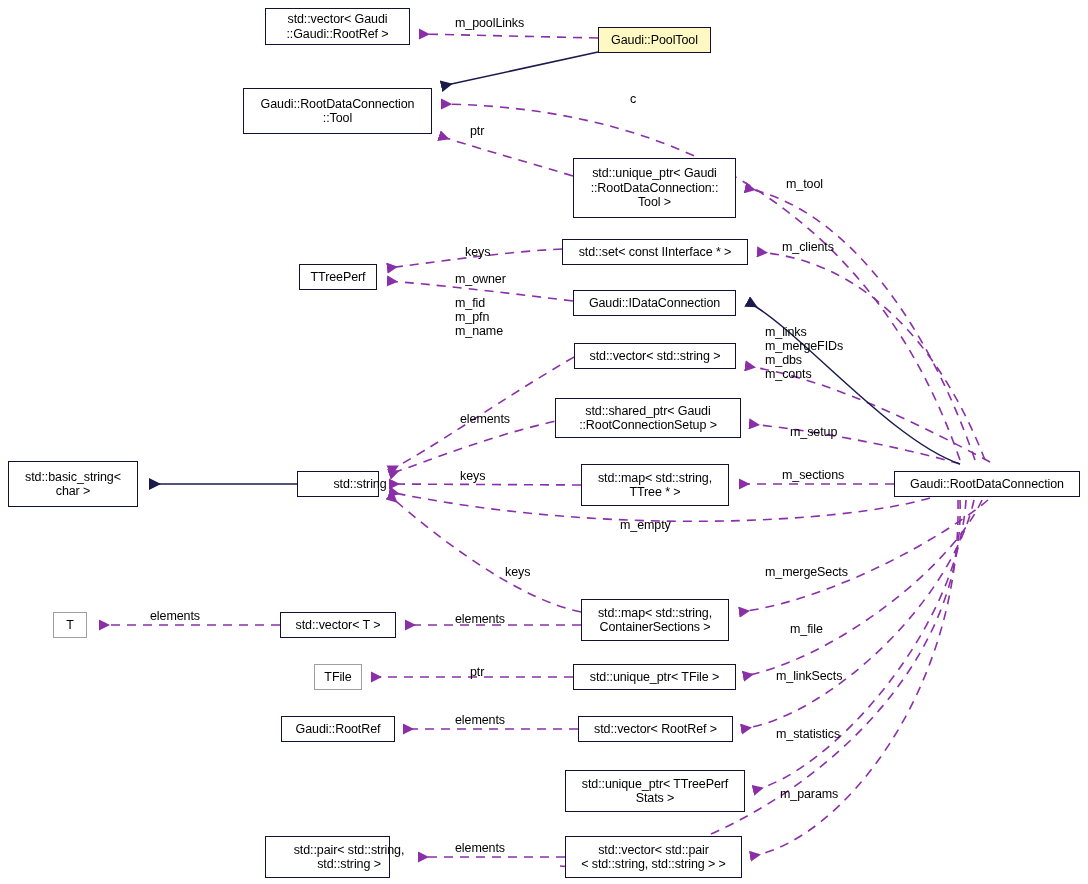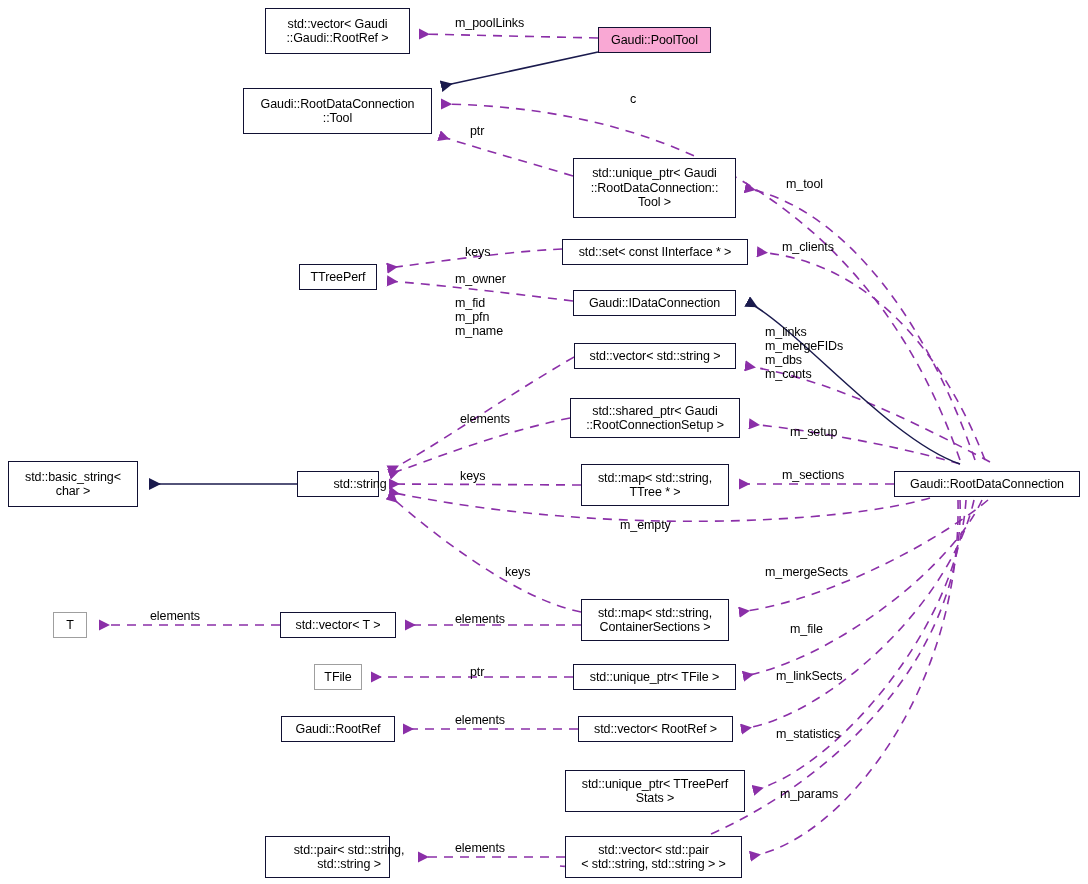--- a/index.html
+++ b/index.html
@@ -17,21 +17,21 @@
     align-items:center;
     justify-content:center;
     text-align:center;
     font-size:12.5px;
     line-height:14.5px;
     color:#000000;
     white-space:pre;
     letter-spacing:-0.1px;
   }
   .node.gray-border { border:1px solid #9f9f9f; }
-  .node.highlight { background:#f9a8d4; border:1px solid #111133; }
+  .node.highlight { background:#fef9c3; border:1px solid #111133; }
 
   .edgelabel {
     position:absolute;
     font-size:12.5px;
     line-height:14px;
     color:#000000;
     white-space:pre;
     text-align:left;
     letter-spacing:-0.1px;
   }
@@ -109,41 +109,41 @@
     <g stroke="#1a1a4d" stroke-width="1.5" fill="none">
 
       <path d="M 598 52 L 442 86" marker-end="url(#iarrow)"></path>
 
       <path d="M 297 484 L 150 484" marker-end="url(#iarrow)"></path>
 
       <path d="M 960 464 C 890 440 800 330 748 302" marker-end="url(#iarrow)"></path>
     </g>
   </svg>
 
-  <div class="node" style="left:265px; top:8px; width:145px; height:46px;">std::vector&lt; Gaudi
+  <div class="node" style="left:265px; top:8px; width:145px; height:37px;">std::vector&lt; Gaudi
 ::Gaudi::RootRef &gt;</div>
 
   <div class="node highlight" style="left:598px; top:27px; width:113px; height:26px;">Gaudi::PoolTool</div>
 
   <div class="node" style="left:243px; top:88px; width:189px; height:46px;">Gaudi::RootDataConnection
 ::Tool</div>
 
   <div class="node" style="left:573px; top:158px; width:163px; height:60px;">std::unique_ptr&lt; Gaudi
 ::RootDataConnection::
 Tool &gt;</div>
 
   <div class="node" style="left:562px; top:239px; width:186px; height:26px;">std::set&lt; const IInterface * &gt;</div>
 
   <div class="node" style="left:299px; top:264px; width:78px; height:26px;">TTreePerf</div>
 
   <div class="node" style="left:573px; top:290px; width:163px; height:26px;">Gaudi::IDataConnection</div>
 
   <div class="node" style="left:574px; top:343px; width:162px; height:26px;">std::vector&lt; std::string &gt;</div>
 
-  <div class="node" style="left:570px; top:398px; width:170px; height:40px;">std::shared_ptr&lt; Gaudi
+  <div class="node" style="left:555px; top:398px; width:186px; height:40px;">std::shared_ptr&lt; Gaudi
 ::RootConnectionSetup &gt;</div>
 
   <div class="node" style="left:8px; top:461px; width:130px; height:46px;">std::basic_string&lt;
 char &gt;</div>
 
   <div class="node" style="left:297px; top:471px; width:82px; height:26px;padding-left:44px;">std::string</div>
 
   <div class="node" style="left:581px; top:464px; width:148px; height:42px;">std::map&lt; std::string,
 TTree * &gt;</div>
 

